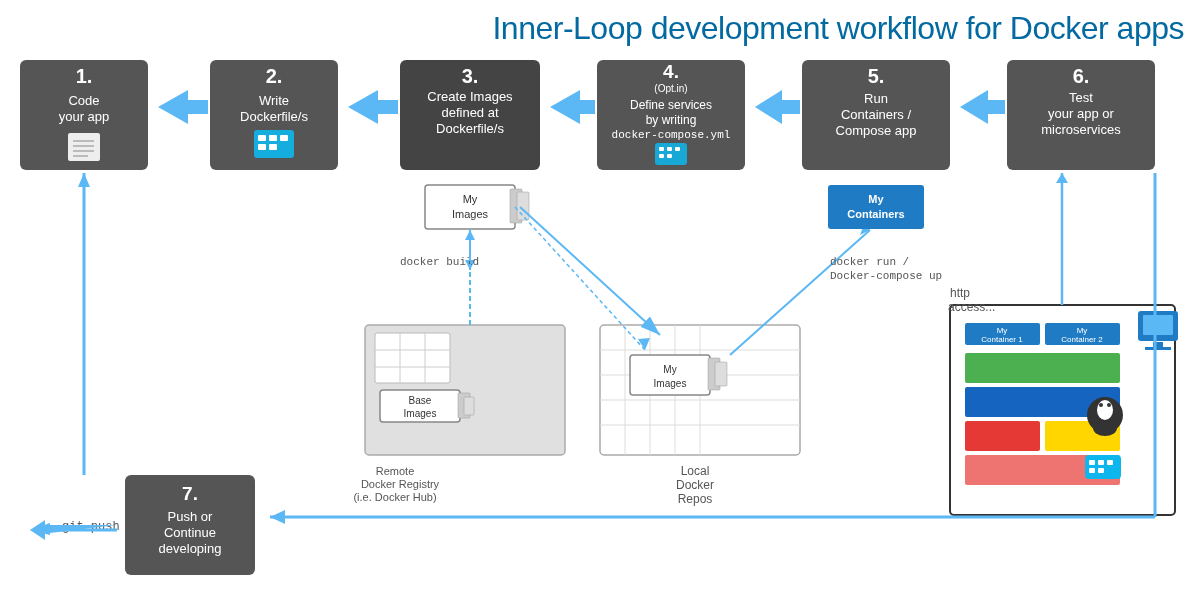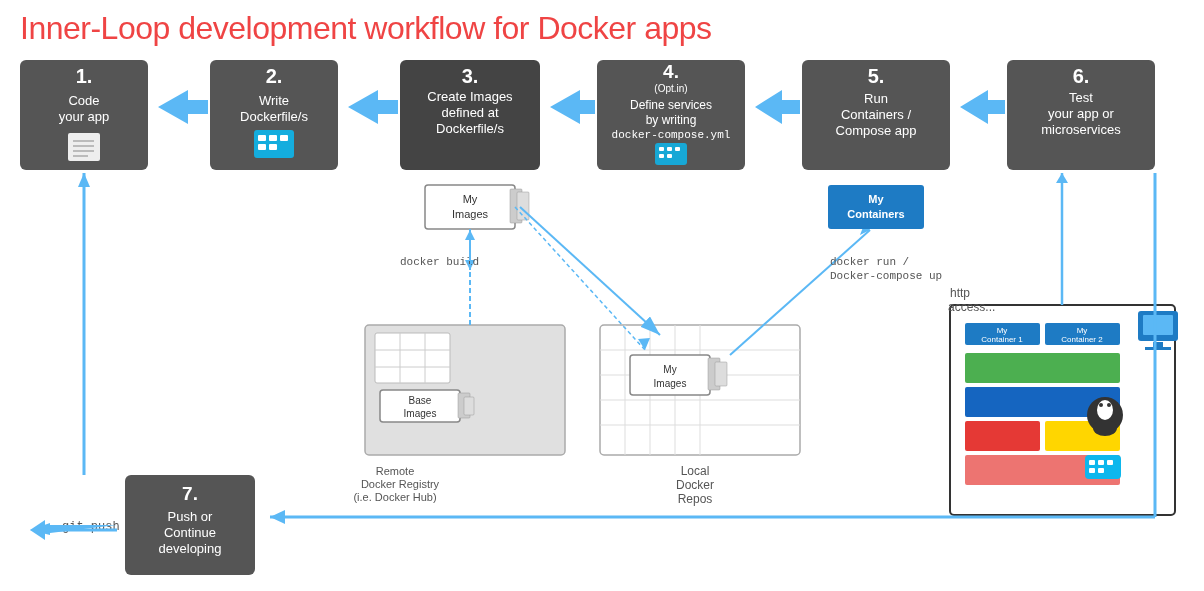--- a/index.html
+++ b/index.html
@@ -11,24 +11,24 @@
       overflow: hidden;
     }
     .page {
       width: 1204px;
       height: 591px;
       position: relative;
       background: #fff;
       padding: 10px 20px;
     }
     .title {
-      text-align: left;
+      text-align: right;
       font-size: 32px;
       font-weight: 300;
-      color: #ef4444;
+      color: #0369a1;
       margin-bottom: 12px;
       letter-spacing: -0.5px;
     }
   </style>
 </head>
 <body>
 
 <div class="page">
   <div class="title">Inner-Loop development workflow for Docker apps</div>
 

